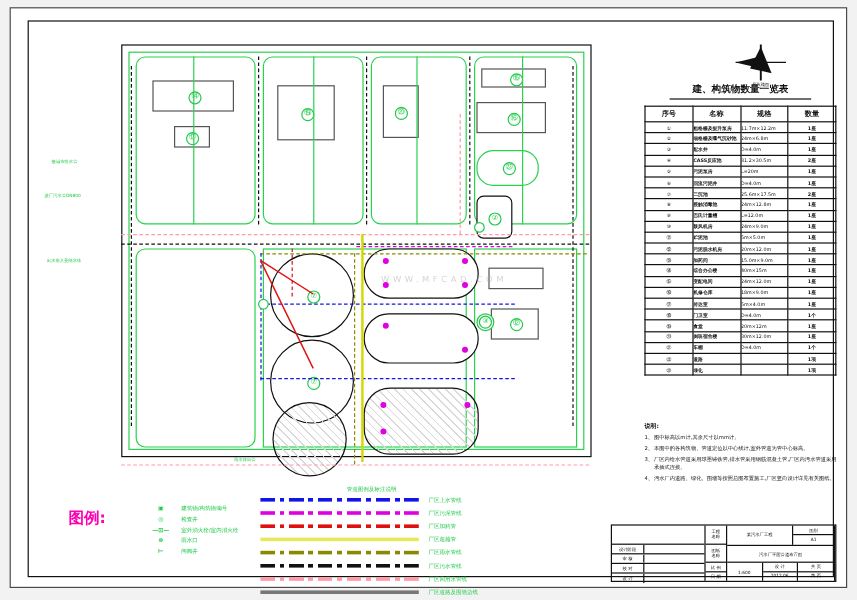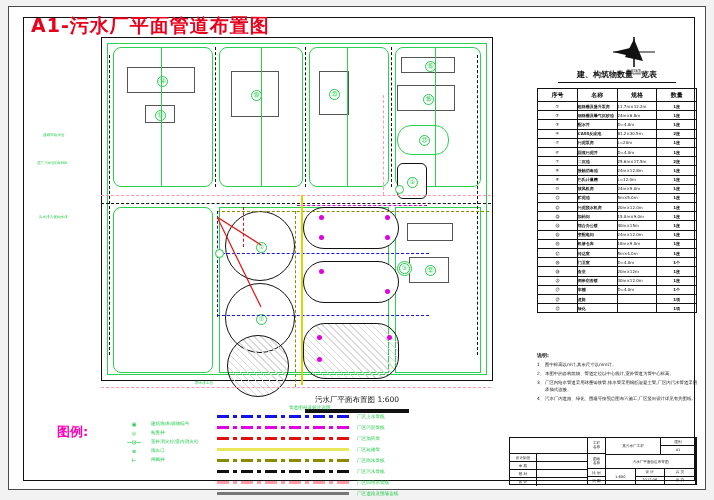--- a/index.html
+++ b/index.html
@@ -85,21 +85,20 @@
   #wm-main{font-size:30px;font-weight:bold;color:#9a9a9a;letter-spacing:5px;
            text-align:center;line-height:34px;}
   #wm-sub{font-size:7px;color:#aaa;letter-spacing:3px;text-align:center;}
 </style>
 </head>
 <body>
 
 <div id="sheet">
   <div id="inner-frame"></div>
 
-  <div class="abs" id="dwg-title">A1-污水厂平面管道布置图</div>
 
   <div class="abs" id="plan">
 
     <div class="site-bnd" style="left:4px;top:2px;width:392px;height:344px;"></div>
     <div class="site-bnd" style="left:10px;top:8px;width:380px;height:332px;border-color:#2ad14f;"></div>
 
     <div class="grn" style="left:16px;top:12px;width:100px;height:140px;"></div>
     <div class="grn" style="left:122px;top:12px;width:84px;height:140px;"></div>
     <div class="grn" style="left:212px;top:12px;width:80px;height:140px;"></div>
     <div class="grn" style="left:298px;top:12px;width:86px;height:140px;"></div>
@@ -186,26 +185,23 @@
     <div class="node-g" style="left:298px;top:150px;"></div>
     <div class="node-g" style="left:118px;top:214px;"></div>
 
     <div class="anno" style="left:-54px;top:98px;">接城市给水管</div>
     <div class="anno" style="left:-60px;top:126px;">进厂污水管DN800</div>
     <div class="anno" style="left:-58px;top:180px;">出水排入受纳水体</div>
     <div class="anno" style="left:98px;top:346px;">雨水排出管</div>
   </div>
 
   <div class="abs" id="watermark">
-  </div>
-
-  <div class="abs" id="scale-block">
-    <div id="scale-text">污水厂平面布置图  1:600</div>
-    <div id="scale-bar"></div>
-  </div>
+    <div id="wm-sub">WWW.MFCAD.COM</div>
+  </div>
+
 
   <div class="abs" id="compass">
     <svg width="62" height="34" viewBox="0 0 62 34">
       <line x1="31" y1="2" x2="31" y2="32" stroke="#111" stroke-width="1.6"></line>
       <line x1="10" y1="17" x2="52" y2="17" stroke="#111" stroke-width="1.2"></line>
       <polygon points="31,4 40,26 22,22" fill="#111"></polygon>
       <polygon points="10,17 27,13 27,21" fill="#111"></polygon>
     </svg>
     <div id="compass-cap">风玫瑰图</div>
   </div>

